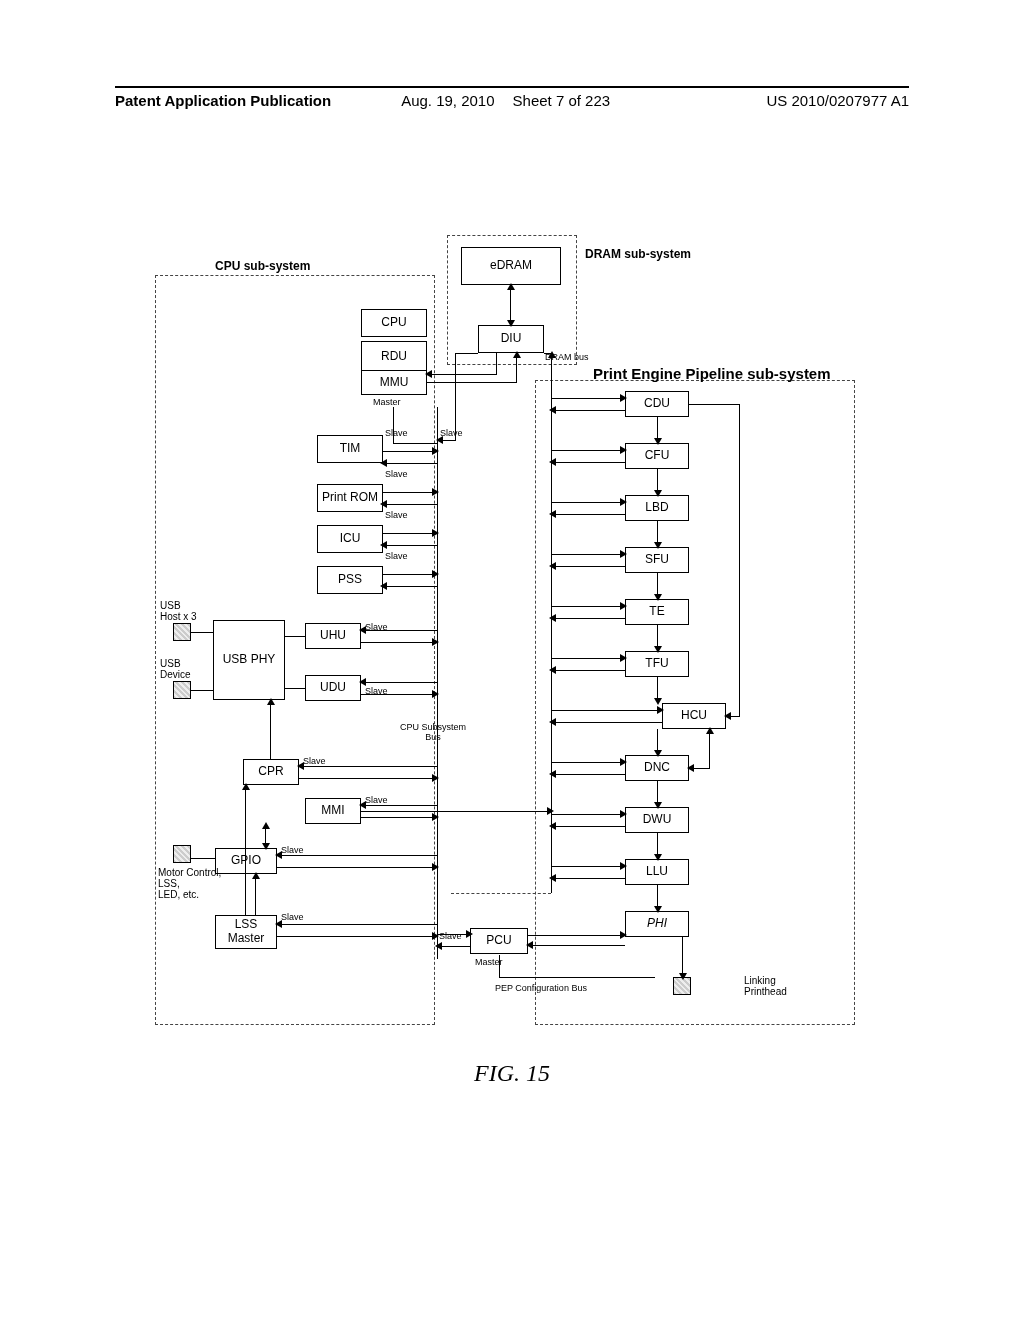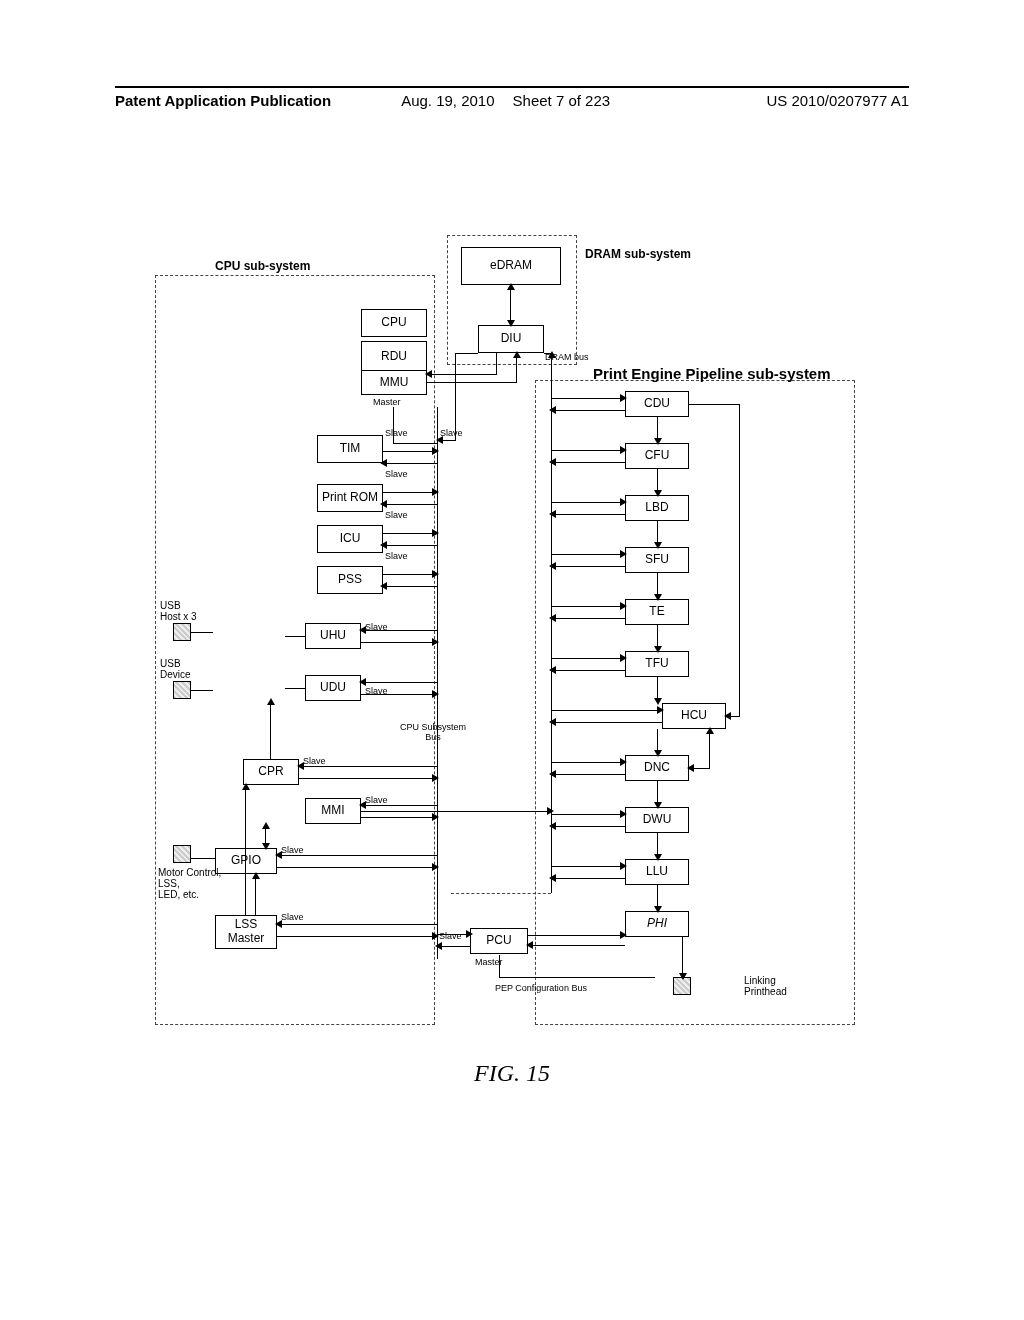--- a/index.html
+++ b/index.html
@@ -168,20 +168,23 @@
     </div>
   <div class="sm" style="left:230px;top:326px;">Slave</div>
 
   <div class="tinylbl" style="left:5px;top:375px;white-space:pre;">USB
 Host x 3</div>
   <div class="pad" style="left:18px;top:398px;"></div>
   <div class="tinylbl" style="left:5px;top:433px;white-space:pre;">USB
 Device</div>
   <div class="pad" style="left:18px;top:456px;"></div>
 
+  <div class="blk" style="left:58px;top:395px;width:72px;height:80px;">
+      <span>USB PHY</span>
+    </div>
   <div class="blk" style="left:150px;top:398px;width:56px;height:26px;">
       <span>UHU</span>
     </div>
   <div class="sm" style="left:210px;top:397px;">Slave</div>
   <div class="blk" style="left:150px;top:450px;width:56px;height:26px;">
       <span>UDU</span>
     </div>
   <div class="sm" style="left:210px;top:461px;">Slave</div>
 
   <div class="hline" style="left:36px;top:407px;width:22px;"></div>

